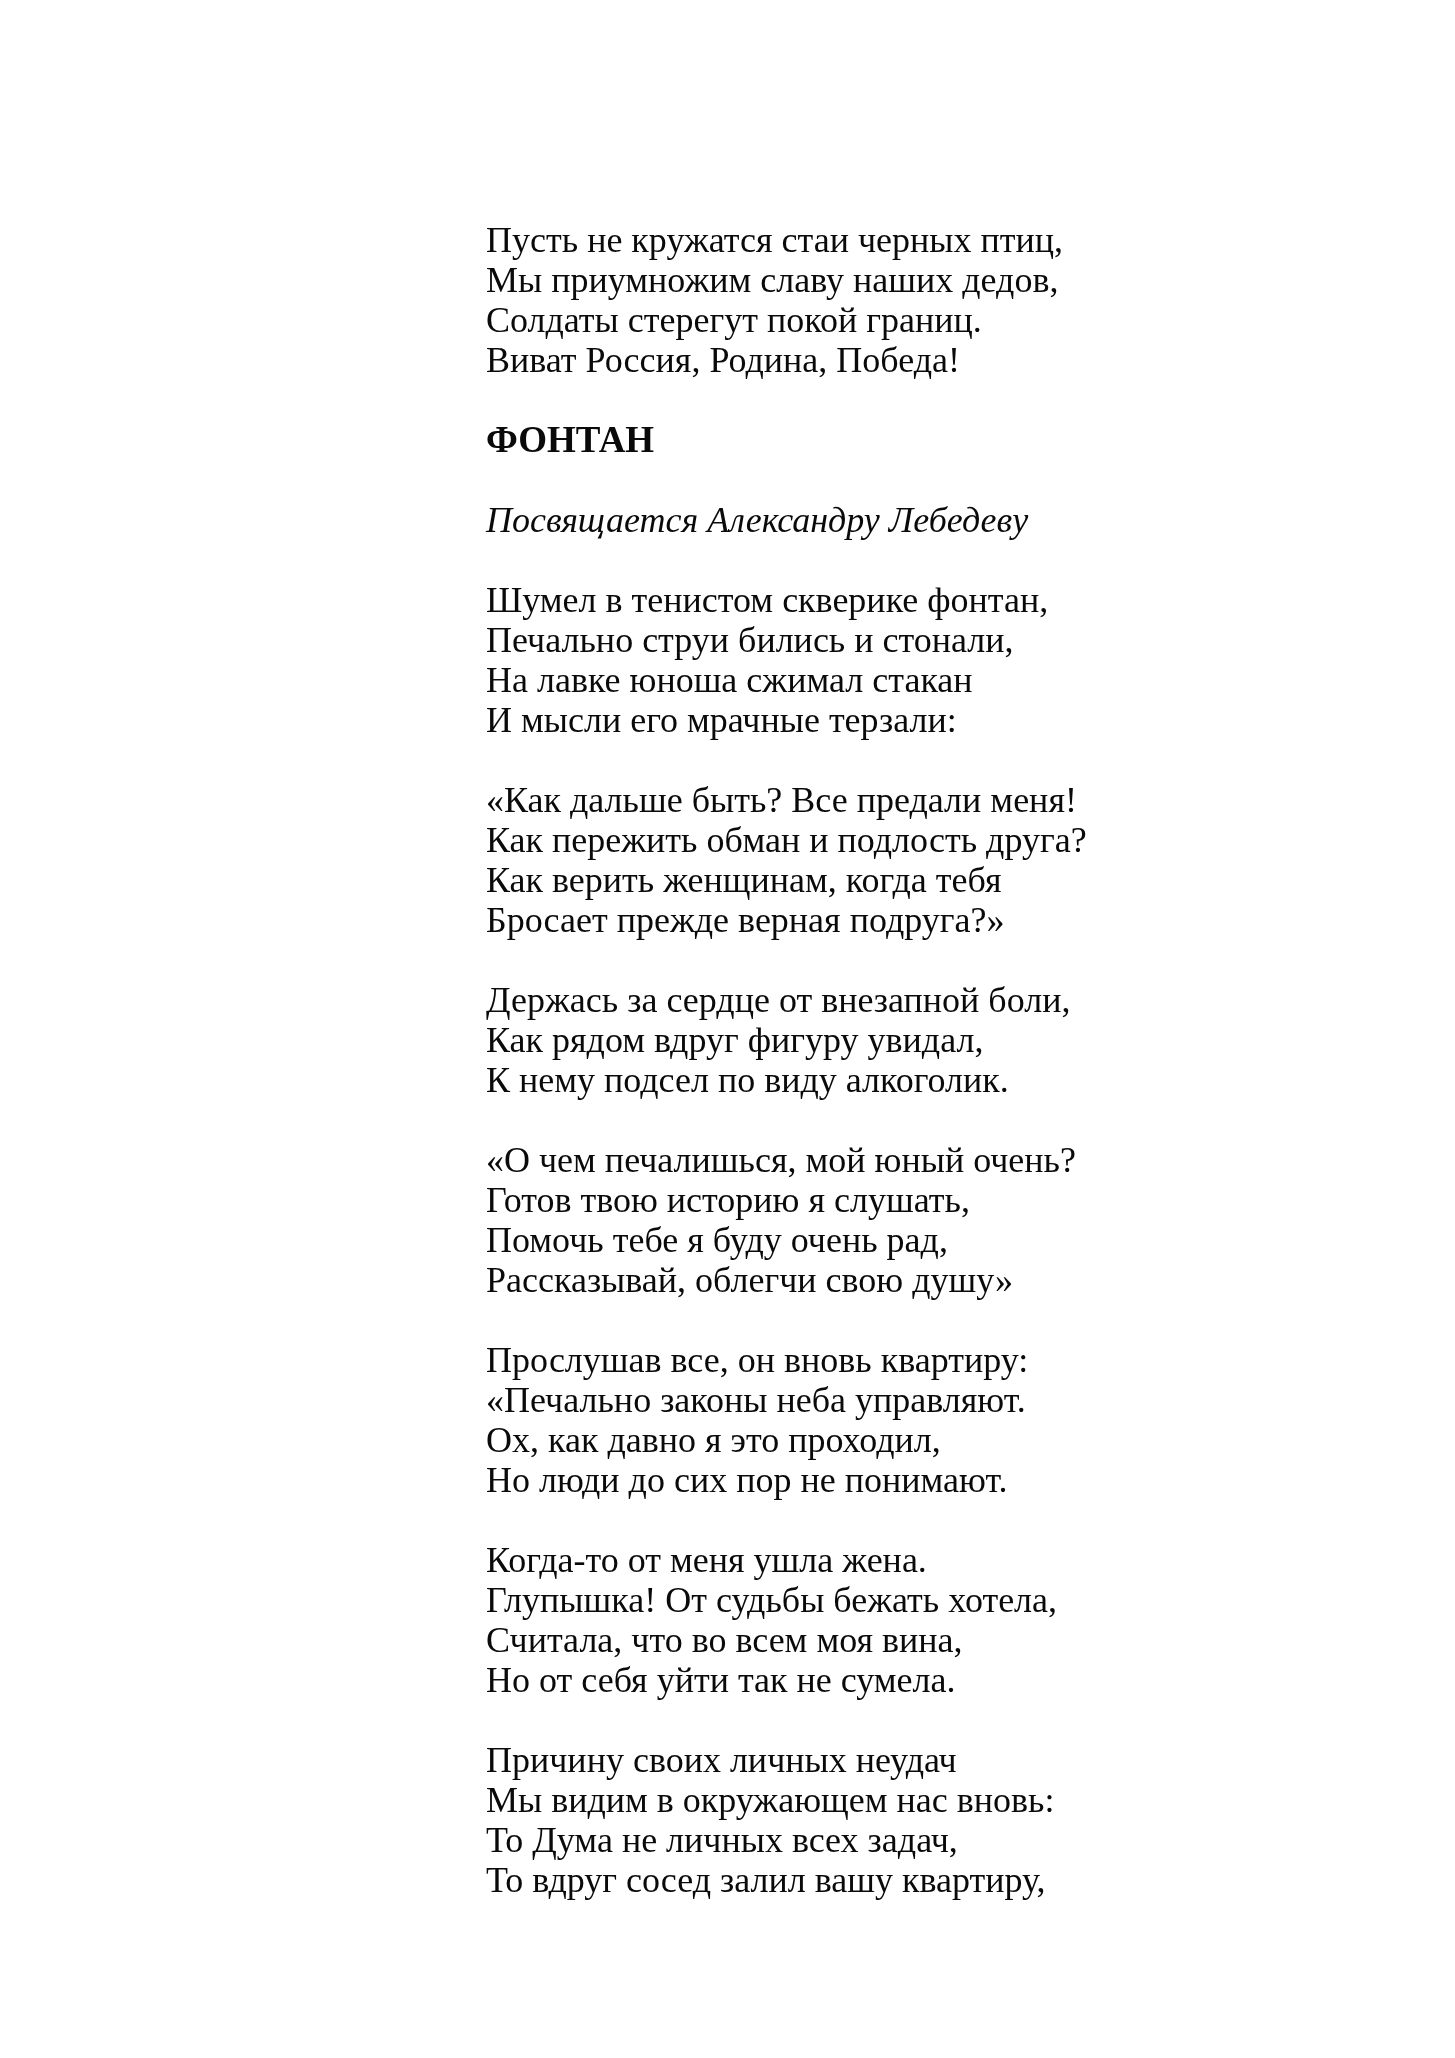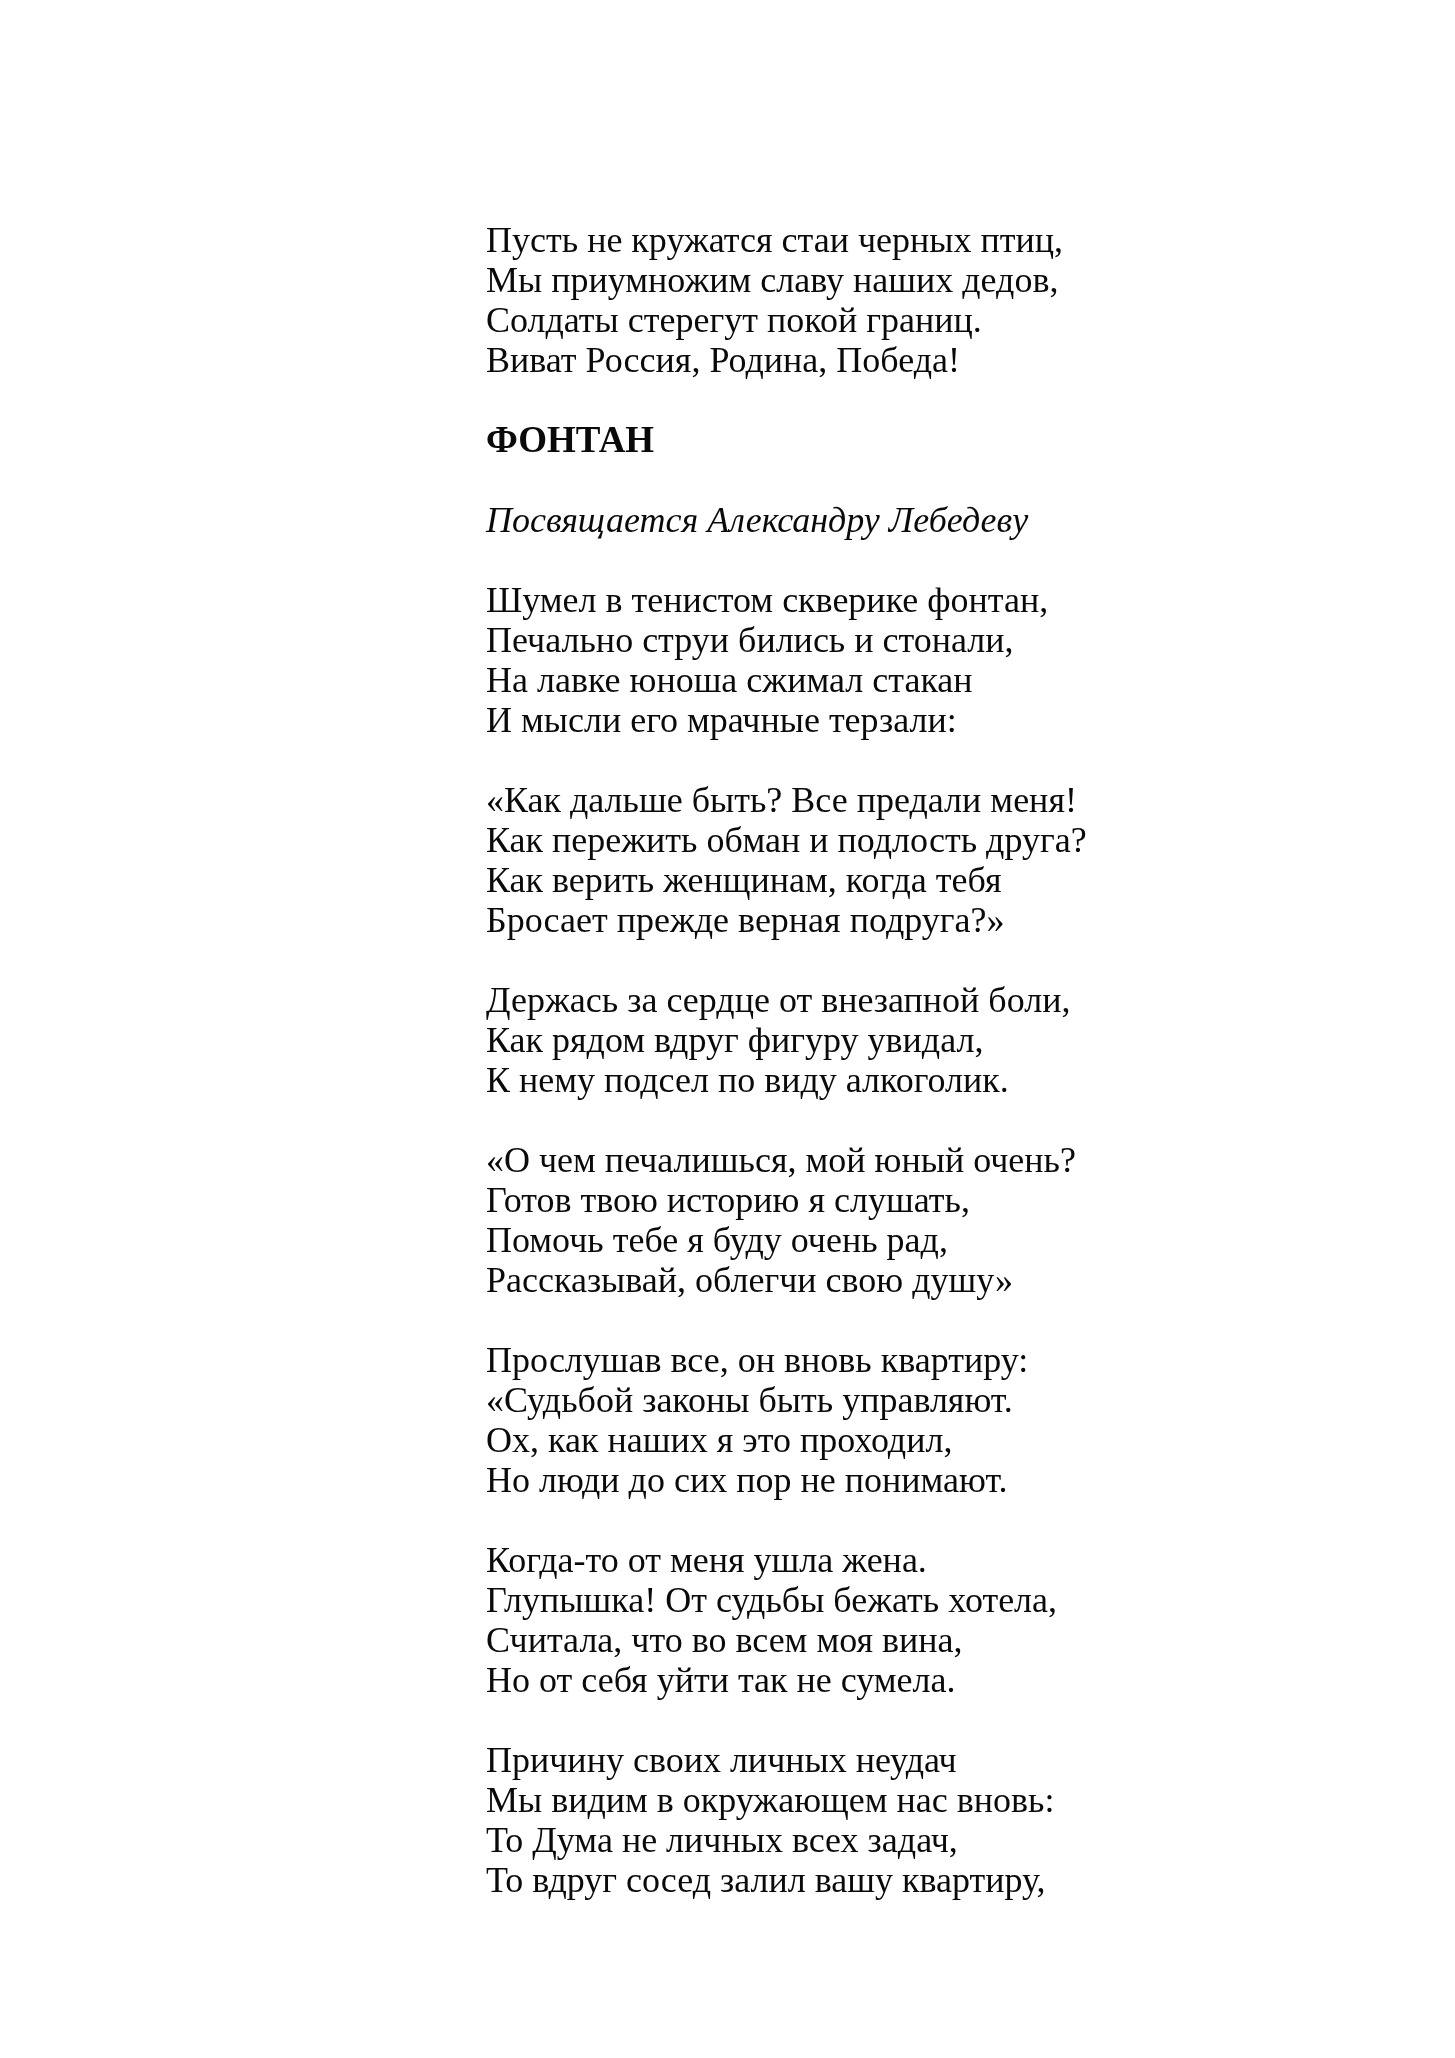--- a/index.html
+++ b/index.html
@@ -82,22 +82,22 @@
 
     <div class="stanza">
       <div class="line">«О чем печалишься, мой юный очень?</div>
       <div class="line">Готов твою историю я слушать,</div>
       <div class="line">Помочь тебе я буду очень рад,</div>
       <div class="line">Рассказывай, облегчи свою душу»</div>
     </div>
 
     <div class="stanza">
       <div class="line">Прослушав все, он вновь квартиру:</div>
-      <div class="line">«Судьбой законы быть управляют.</div>
-      <div class="line">Ох, как наших я это проходил,</div>
+      <div class="line">«Печально законы неба управляют.</div>
+      <div class="line">Ох, как давно я это проходил,</div>
       <div class="line">Но люди до сих пор не понимают.</div>
     </div>
 
     <div class="stanza">
       <div class="line">Когда-то от меня ушла жена.</div>
       <div class="line">Глупышка! От судьбы бежать хотела,</div>
       <div class="line">Считала, что во всем моя вина,</div>
       <div class="line">Но от себя уйти так не сумела.</div>
     </div>
 

